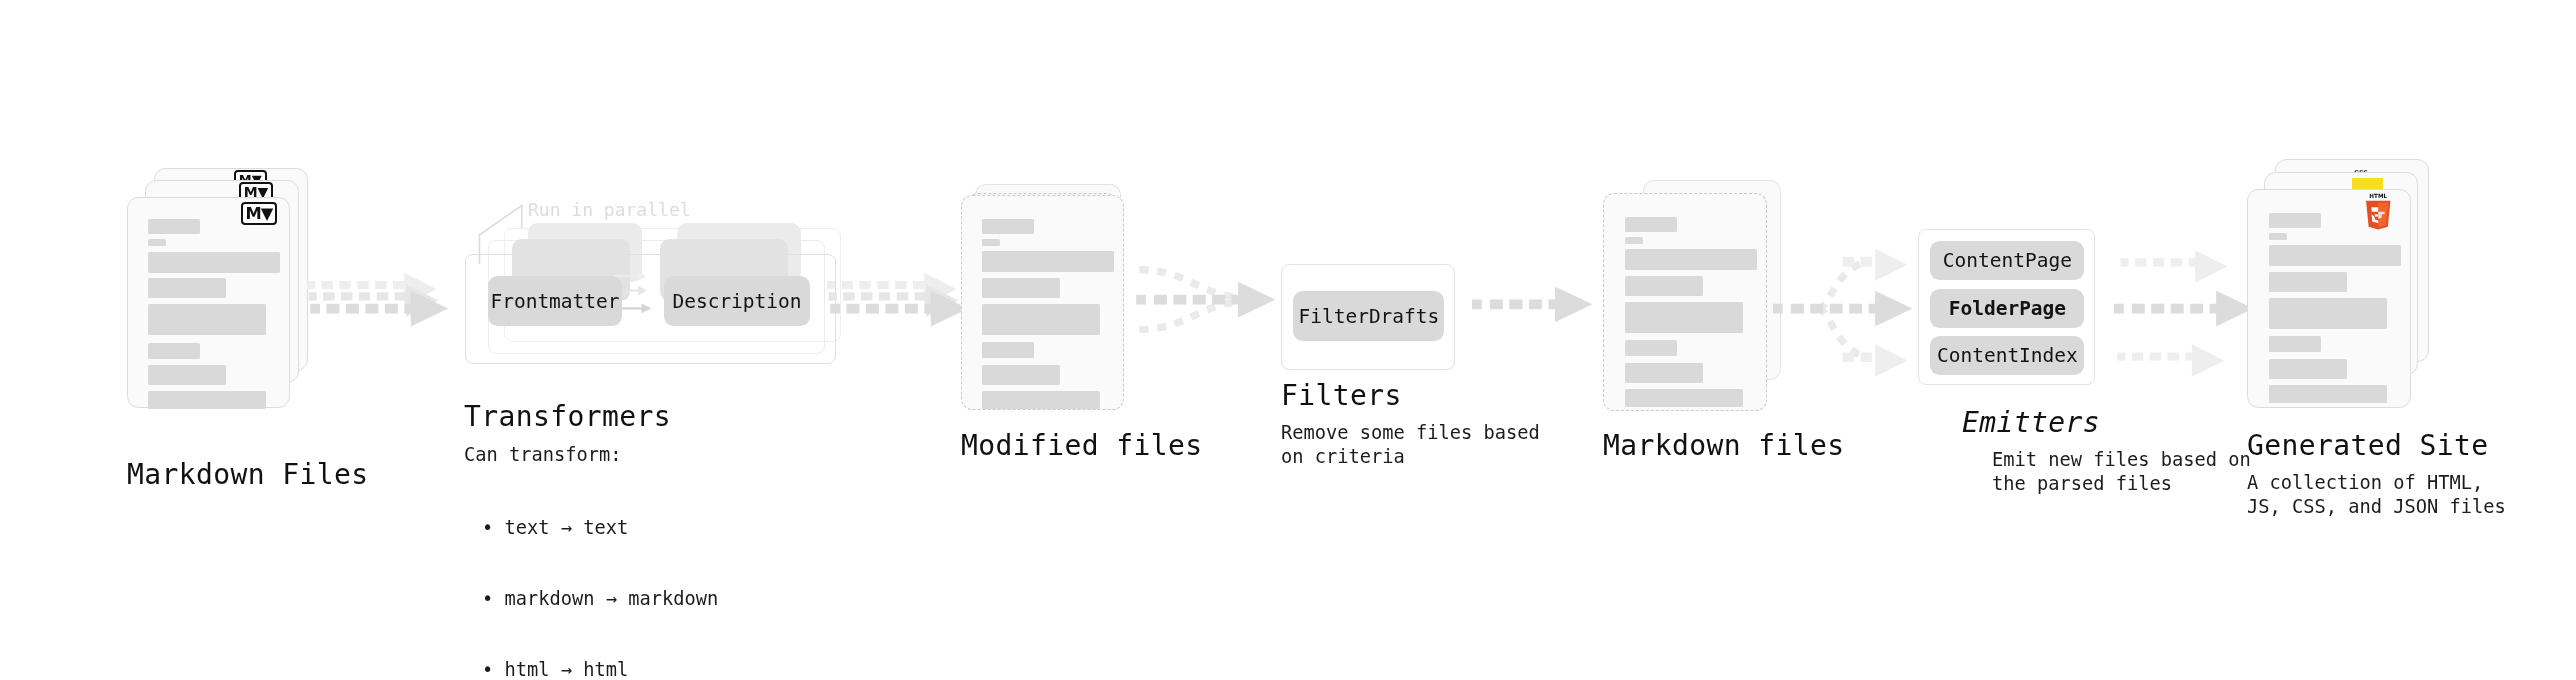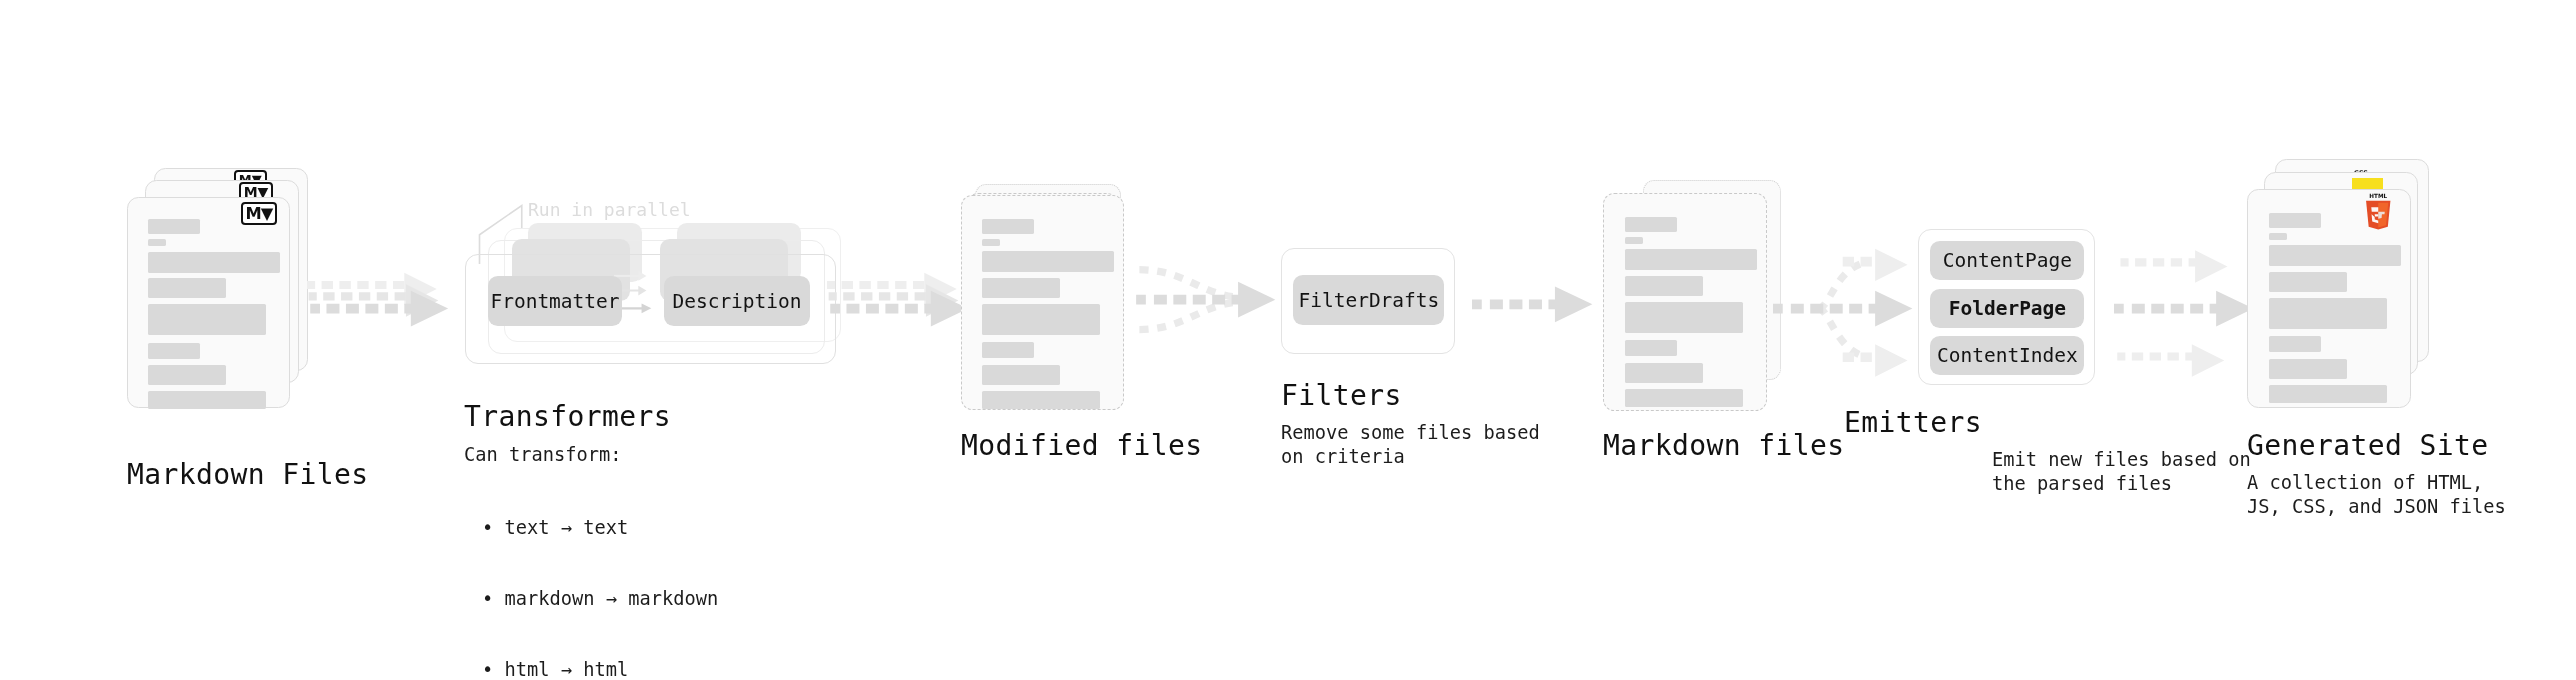--- a/index.html
+++ b/index.html
@@ -108,21 +108,21 @@
   .js-badge {
     position: absolute;
     background: #f7df1e;
   }
   .html5-badge { position: absolute; }
 
   
   .panel {
     position: absolute;
     border: 1.6px solid #e0e0e0;
-    border-radius: 13px;
+    border-radius: 8px;
     background: transparent;
     box-sizing: border-box;
   }
   .chip {
     position: absolute;
     background: #d9d9d9;
     border-radius: 9.8px;
     display: flex;
     align-items: center;
     justify-content: center;
@@ -273,21 +273,21 @@
     <g fill="none" stroke="#eaeaea" stroke-width="9" stroke-dasharray="11 11">
       <path d="M4 12 C 60 12, 78 42, 126 46"></path>
       <path d="M4 86 C 60 86, 78 56, 126 52"></path>
     </g>
     <g fill="#dcdcdc" stroke="none">
       <path d="M0 43 h12 v12 h-12z M22 43 h16 v12 h-16z M46 43 h16 v12 h-16z M70 43 h16 v12 h-16z M94 43 h16 v12 h-16z M118 43 h10 v12 h-10z"></path>
       <path d="M126 27 L172 49 L126 71 Z"></path>
     </g>
   </svg>
 
-  <div class="panel" style="left:1281px; top:248px; width:174px; height:106px; border-color:#e3e3e3; background:#ffffff;">
+  <div class="panel" style="left:1281px; top:264px; width:174px; height:106px; border-color:#e3e3e3; background:#ffffff;">
     <div class="chip" style="left:11.4px; top:26px; width:151px; height:50px;">FilterDrafts</div>
   </div>
 
   <span class="stage-title" style="left:1281px; top:379px;">Filters</span>
   <span class="stage-desc" style="left:1281px; top:421px;">Remove some files based
 on criteria</span>
 
   <svg class="abs" style="left:1472px; top:283px;" width="122" height="46" viewBox="0 0 150 56">
     <g fill="#dcdcdc" stroke="none">
       <path d="M0 20 h12 v12 h-12z M22 20 h16 v12 h-16z M46 20 h16 v12 h-16z M70 20 h16 v12 h-16z M94 20 h10 v12 h-10z"></path>
@@ -329,21 +329,21 @@
       <path d="M126 70 L172 92 L126 114 Z"></path>
     </g>
   </svg>
 
   <div class="panel" style="left:1918px; top:229px; width:177px; height:156px; border-color:#e3e3e3; background:#ffffff;">
     <div class="chip" style="left:11.4px; top:11.4px; width:154px; height:39px;">ContentPage</div>
     <div class="chip" style="left:11.4px; top:59px; width:154px; height:39px;font-weight:bold;">FolderPage</div>
     <div class="chip" style="left:11.4px; top:106px; width:154px; height:39px;">ContentIndex</div>
   </div>
 
-  <span class="stage-title" style="left:1844px; top:406px;">Emitters</span>
+  <span class="stage-title" style="left:1962px; top:406px;font-style:italic;">Emitters</span>
   <span class="stage-desc" style="left:1992px; top:448px;">Emit new files based on
 the parsed files</span>
 
   <svg class="abs" style="left:2114px; top:234px;" width="154" height="146" viewBox="0 0 190 180">
     <g fill="#eeeeee" stroke="none">
       <path d="M8 30 h10 v10 h-10z M26 30 h14 v10 h-14z M48 30 h14 v10 h-14z M70 30 h14 v10 h-14z M92 30 h10 v10 h-10z"></path>
       <path d="M100 20 L140 40 L100 60 Z"></path>
     </g>
     <g fill="#dcdcdc" stroke="none">
       <path d="M0 86 h12 v12 h-12z M22 86 h16 v12 h-16z M46 86 h16 v12 h-16z M70 86 h16 v12 h-16z M94 86 h16 v12 h-16z M118 86 h10 v12 h-10z"></path>

